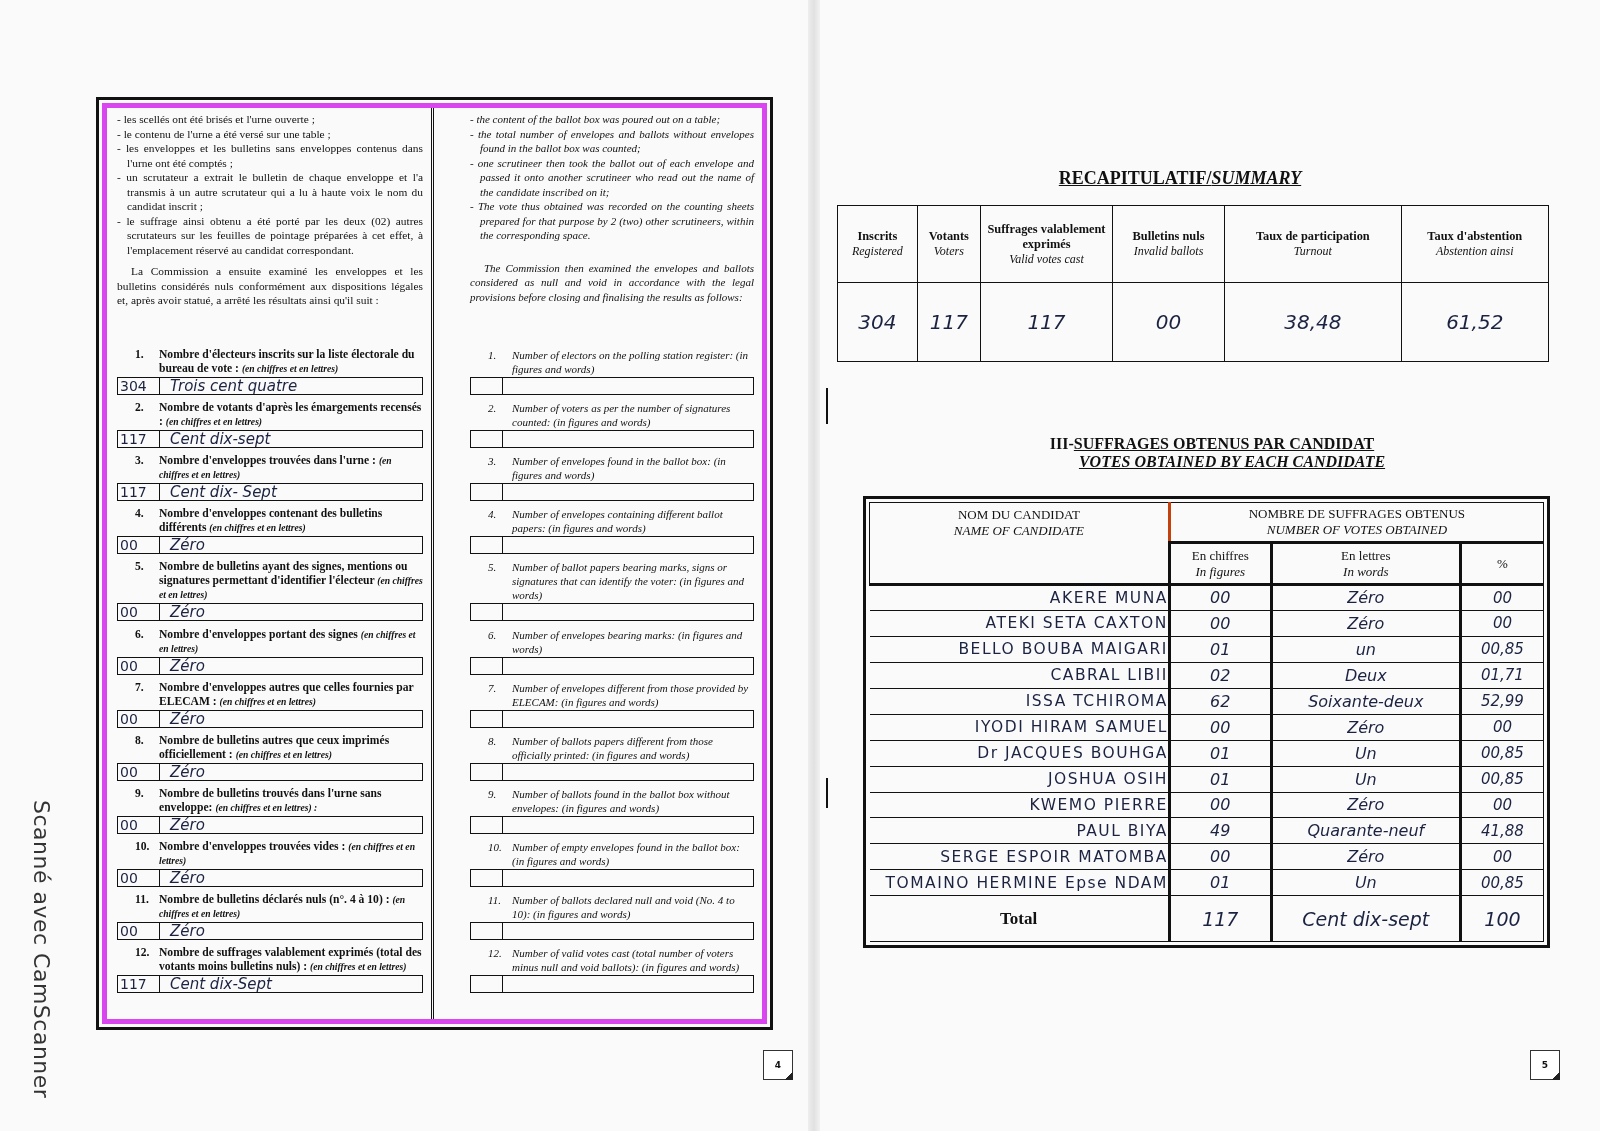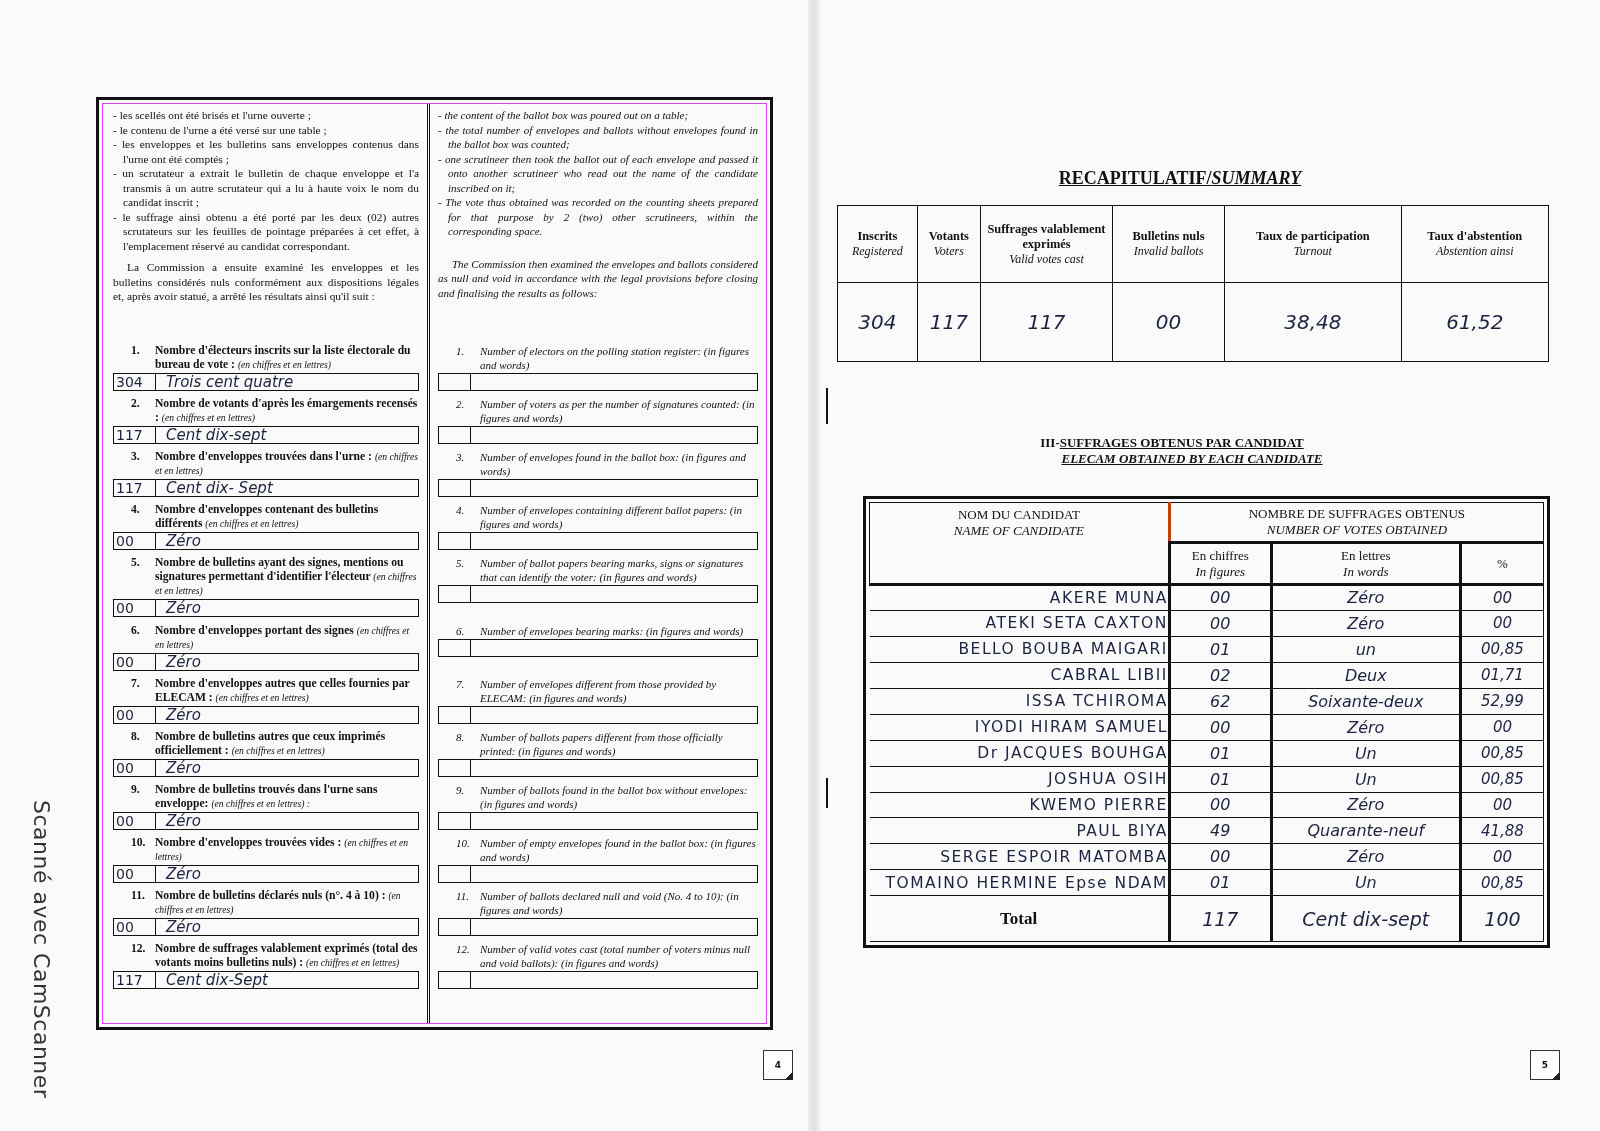--- a/index.html
+++ b/index.html
@@ -8,37 +8,37 @@
 
   .page-fold { position: absolute; left: 808px; top: 0; width: 12px; height: 1131px;
     background: linear-gradient(90deg, #efeeef 0%, #e2e1e2 50%, #f3f2f3 100%); }
 
   .watermark { position: absolute; left: 14px; top: 800px; width: 40px; height: 300px;
     writing-mode: vertical-rl; font-family: "DejaVu Sans", sans-serif; font-size: 22px; color: #333; letter-spacing: 0.5px; }
 
   
   .frame { position: absolute; left: 96px; top: 97px; width: 677px; height: 933px;
     border: 3px solid #111; padding: 3px; }
-  .frame-inner { width: 100%; height: 100%; border: 1px solid #d946ef; display: flex; }
+  .frame-inner { width: 100%; height: 100%; border: 5px solid #d946ef; display: flex; gap: 28px; }
   .col { position: relative; height: 100%; padding: 4px 8px 0 10px; font-size: 11.4px; line-height: 14.5px; }
   .col-fr { width: 327px; border-right: 3px double #111; }
   .col-en { flex: 1; padding-left: 8px; font-style: italic; font-size: 11px; }
 
   .bullets { list-style: none; }
   .bullets li { padding-left: 10px; text-indent: -10px; text-align: justify; }
   .bullets li::before { content: "- "; }
   .para { margin-top: 7px; text-indent: 14px; text-align: justify; }
 
   .items { position: absolute; left: 10px; right: 8px; top: 240px; }
   .col-en .items { left: 8px; }
   .item { position: absolute; left: 0; right: 0; }
   .item-label { display: flex; padding-left: 18px; font-weight: bold; font-size: 11.6px; line-height: 14px; }
   .col-en .item-label { font-weight: normal; font-size: 11px; }
   .item-num { width: 24px; flex-shrink: 0; }
-  .item-note { font-style: italic; font-weight: normal; font-size: 9.6px; }
+  .item-note { font-style: italic; font-weight: bold; font-size: 9.6px; }
   .item-box { display: flex; height: 18px; border: 1.5px solid #111; margin-top: 1px; }
   .box-fig { width: 42px; border-right: 1.5px solid #111; font-family: "DejaVu Sans", sans-serif; color: #1b2340; font-size: 14px; line-height: 16px; padding-left: 2px; overflow: hidden; }
   .box-words { flex: 1; font-family: "DejaVu Sans", sans-serif; color: #1b2340; font-size: 15px; line-height: 16px; padding-left: 10px; font-style: italic; overflow: hidden; white-space: nowrap; }
   .col-en .box-fig { width: 32px; }
 
   .page-num { position: absolute; width: 30px; height: 30px; border: 1px solid #333; background: #fff;
     font-family: "DejaVu Sans", sans-serif; font-size: 9px; font-weight: bold; text-align: center; line-height: 28px; }
   .page-num::after { content: ""; position: absolute; right: -1px; bottom: -1px; width: 8px; height: 8px;
     background: linear-gradient(135deg, #fff 50%, #222 50%); }
 
@@ -47,21 +47,21 @@
     font-weight: bold; font-size: 18px; text-decoration: underline; }
   .summary-title i { font-style: italic; }
   table { border-collapse: collapse; }
   .summary-table { position: absolute; left: 837px; top: 205px; width: 712px; height: 157px; }
   .summary-table td { border: 1.5px solid #111; text-align: center; vertical-align: middle; }
   .summary-table .hdr td { height: 77px; font-size: 12.4px; line-height: 15px; }
   .summary-table .hdr b { display: block; }
   .summary-table .hdr i { display: block; font-size: 12px; }
   .summary-table .val td { font-family: "DejaVu Sans", sans-serif; color: #1b2340; font-size: 20px; font-style: italic; }
 
-  .cand-title { position: absolute; left: 952px; top: 435px; width: 440px; font-weight: bold; font-size: 13px; }
+  .cand-title { position: absolute; left: 992px; top: 435px; width: 440px; font-weight: bold; font-size: 16px; }
   .cand-title .l1 { text-align: center; }
   .cand-title .l1 u { text-decoration: underline; }
   .cand-title .l2 { text-align: center; font-style: italic; text-decoration: underline; padding-left: 40px; }
 
   .cand-wrap { position: absolute; left: 863px; top: 496px; width: 687px; height: 452px;
     border: 3px solid #111; padding: 3px; }
   .cand-table { width: 100%; height: 100%; }
   .cand-table td, .cand-table th { border: 1.5px solid #111; font-weight: normal; }
   .cand-table th { font-size: 13px; line-height: 16px; text-align: center; }
   .cand-table th i { display: block; text-align: center; }
@@ -396,21 +396,21 @@
     <td>117</td>
     <td>00</td>
     <td>38,48</td>
     <td>61,52</td>
   </tr>
 </tbody>
   </table>
 
 <div class="cand-title">
   <div class="l1"><span>III-</span><u>SUFFRAGES OBTENUS PAR CANDIDAT</u></div>
-  <div class="l2">ELECAM OBTAINED BY EACH CANDIDATE</div>
+  <div class="l2">VOTES OBTAINED BY EACH CANDIDATE</div>
 </div>
 
 <div class="cand-wrap">
   <table class="cand-table">
     <thead>
       <tr>
         <th class="h-name" rowspan="2">
           <span>NOM DU CANDIDAT</span>
           <i>NAME OF CANDIDATE</i>
         </th>

